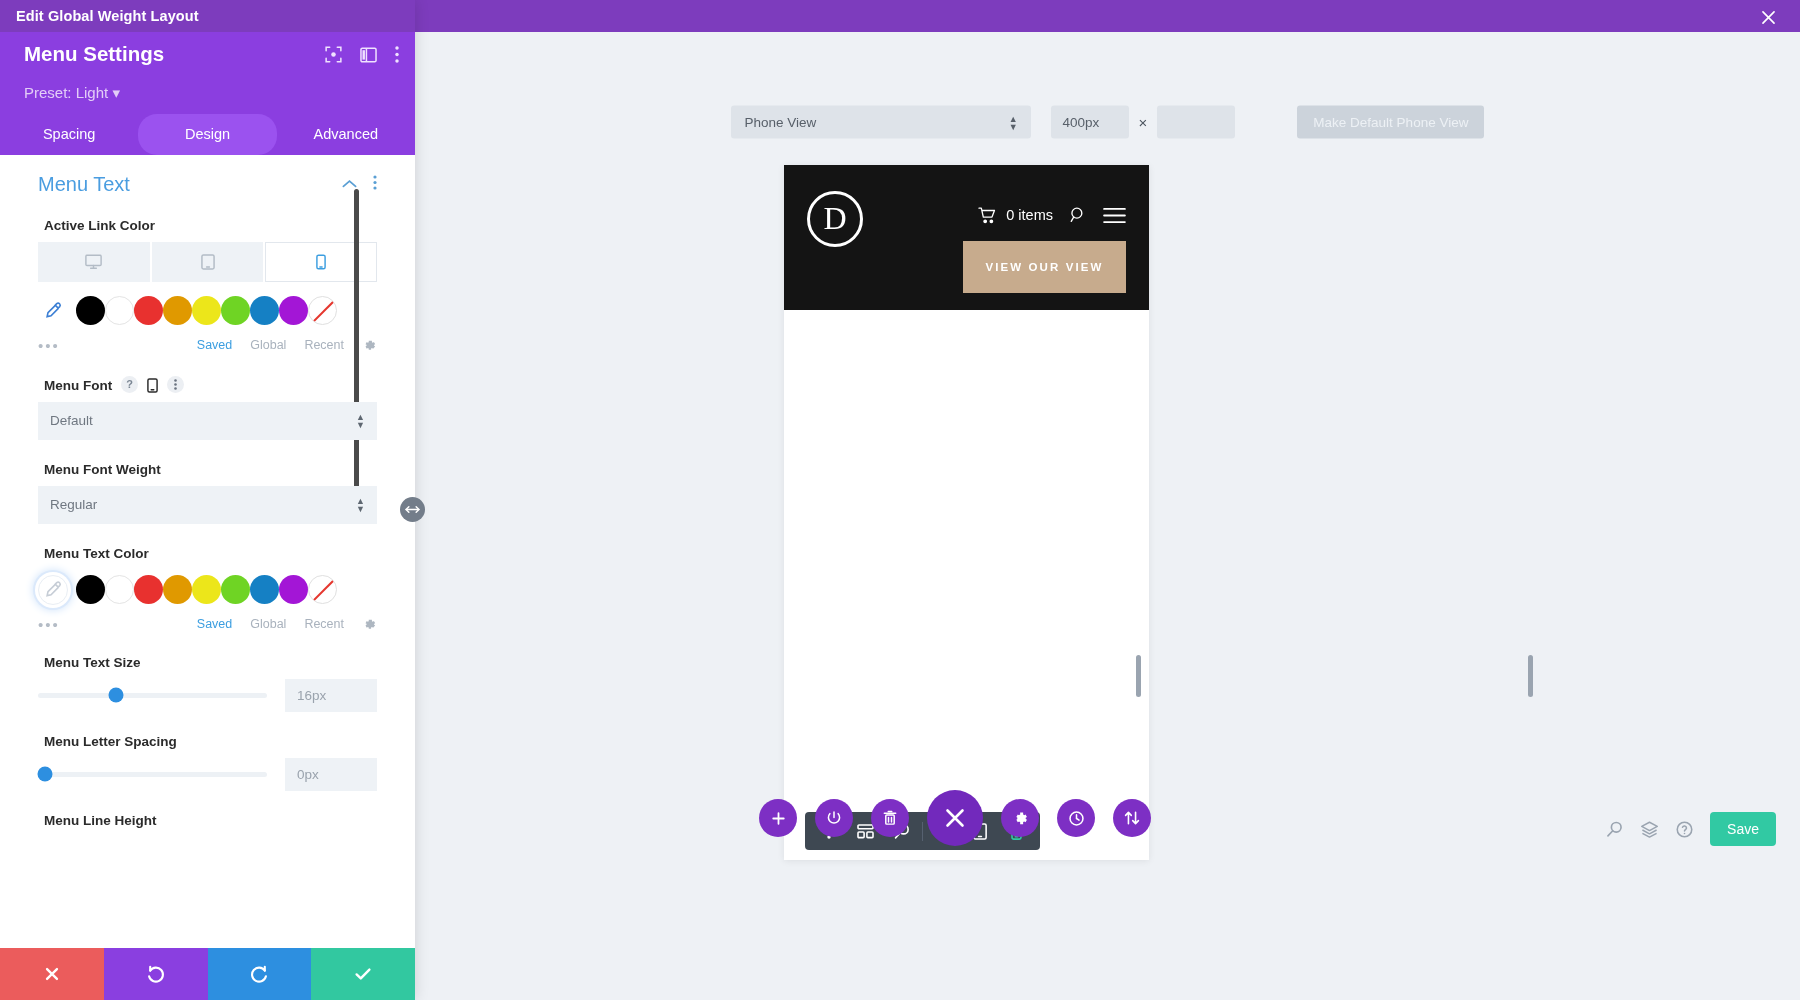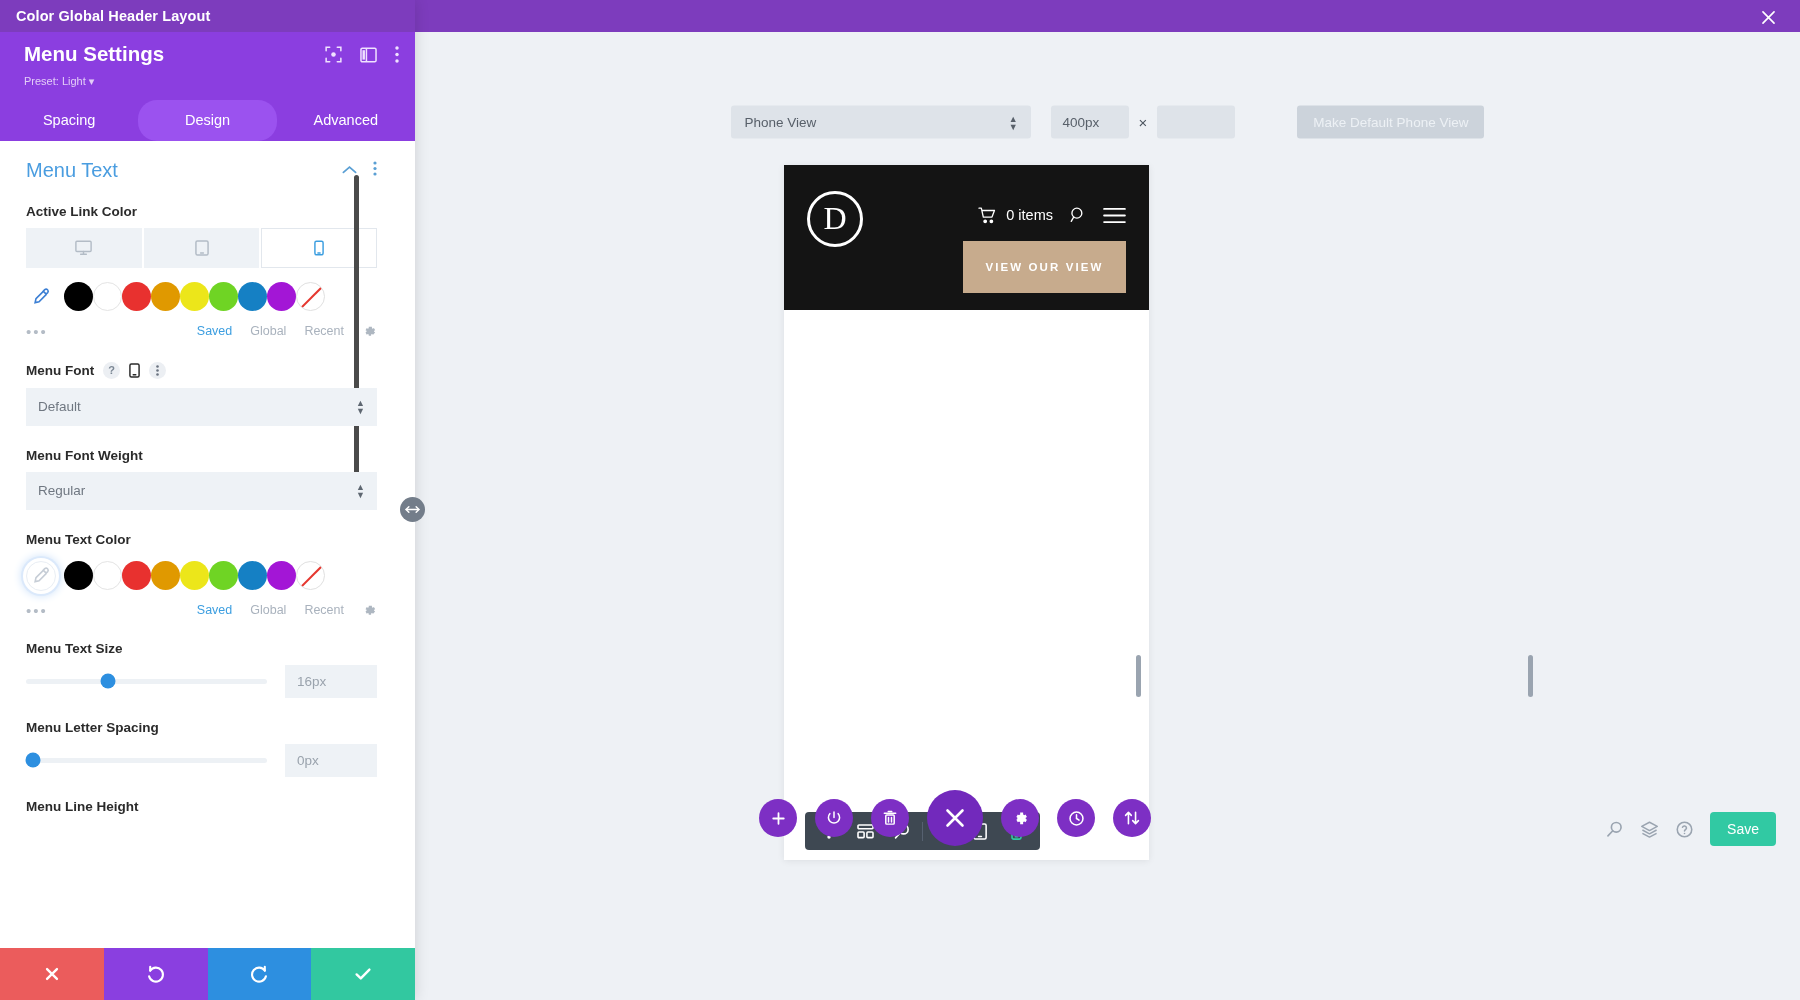--- a/index.html
+++ b/index.html
@@ -28,57 +28,57 @@
     letter-spacing: .1px;
   }
   .panel-head {
     background: #8b3ee0; padding: 10px 16px 12px 24px;
     position: relative; flex: 0 0 auto;
   }
   .panel-head h1 {
     color: #fff; font-size: 20.5px; font-weight: bold; line-height: 1.2;
   }
   .preset-line {
-    color: #e3cdf7; font-size: 11px; margin-top: 8px;
+    color: #e3cdf7; font-size: 15px; margin-top: 17px;
   }
   .head-icons {
     position: absolute; right: 16px; top: 14px;
     display: flex; align-items: center; gap: 18px;
   }
   .head-icons .hi { color: #f0e2ff; cursor: pointer; display: flex; }
   .panel-tabs {
     display: flex; background: #8b3ee0; flex: 0 0 auto;
   }
   .panel-tabs .tab {
     flex: 1; text-align: center; padding: 12px 0 13px;
     color: #fff; font-size: 14.5px; cursor: pointer;
     background: #8b3ee0;
   }
   .panel-tabs .tab.active { background: #9b52ef; border-radius: 19px; }
   .panel-body {
     flex: 1 1 auto; overflow: hidden; position: relative;
-    padding: 0 0 0 0; background: #fff;
+    padding: 0 0 0 12px; background: #fff;
   }
   .panel-scroll { padding: 18px 38px 20px 26px; }
   .scrollbar {
     position: absolute; right: 56px; top: 34px;
     width: 5px; height: 300px; border-radius: 3px;
     background: #4a4a4a;
   }
   .section-title-row {
     display: flex; align-items: center; justify-content: space-between;
     margin-bottom: 22px;
   }
   .section-title { color: #4a9de0; font-size: 20px; }
   .sect-ic { display: flex; align-items: center; gap: 16px; color: #5a9fd4; }
 
   .field { margin-bottom: 22px; }
   .field-label {
     font-size: 13.5px; color: #2b2b2b; font-weight: bold;
-    margin-bottom: 9px; display: flex; align-items: center; gap: 9px;
+    margin-bottom: 9px; display: flex; align-items: flex-end; gap: 9px; margin-left: 6px;
   }
   .lab-ic { display: inline-flex; align-items: center; }
   .q-badge {
     width: 17px; height: 17px; border-radius: 50%;
     background: #eceff3; color: #7b8794; font-size: 11px;
     font-weight: bold; display: inline-flex;
     align-items: center; justify-content: center;
   }
   .dots-badge {
     width: 17px; height: 17px; border-radius: 50%;
@@ -496,21 +496,21 @@
     </span>
     <div class="save-btn">
       <span>Save</span>
     </div>
   </div>
 </div>
 
 <div id="settings-panel">
 
   <div class="panel-topbar">
-    <span class="tt">Color Global Header Layout</span>
+    <span class="tt">Edit Global Weight Layout</span>
   </div>
 
   <div class="panel-head">
     <h1>Menu Settings</h1>
     <div class="preset-line">
       <span>Preset: Light</span>
       <span>▾</span>
     </div>
     <div class="head-icons">
       <span class="hi">

